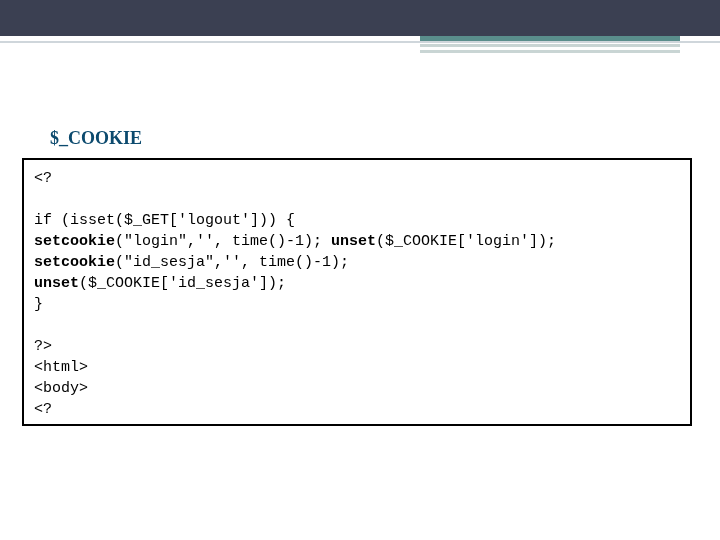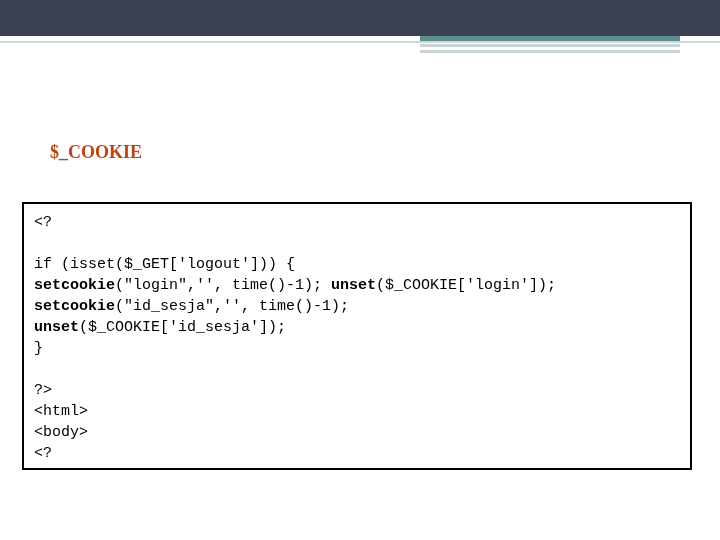--- a/index.html
+++ b/index.html
@@ -40,39 +40,37 @@
     height: 2px;
     background: #cfd6db;
   }
   .heading {
     position: absolute;
     top: 128px;
     left: 50px;
     font-family: Georgia, 'Times New Roman', serif;
     font-weight: bold;
     font-size: 18px;
-    color: #c2410c;
-    margin-top: 14px;
+    color: #0c4a6e;
   }
   .code-box {
     position: absolute;
     top: 158px;
     left: 22px;
     width: 670px;
     height: 268px;
     border: 2px solid #000;
     padding: 8px 10px;
     box-sizing: border-box;
     font-family: "Courier New", Courier, monospace;
     font-size: 15px;
     line-height: 21px;
     color: #000;
     white-space: pre;
     overflow: hidden;
-    margin-top: 44px;
   }
   .code-box .b {
     font-weight: bold;
   }
 </style>
 </head>
 <body>
 
 <div class="top-bar"></div>
 <div class="border-line"></div>

